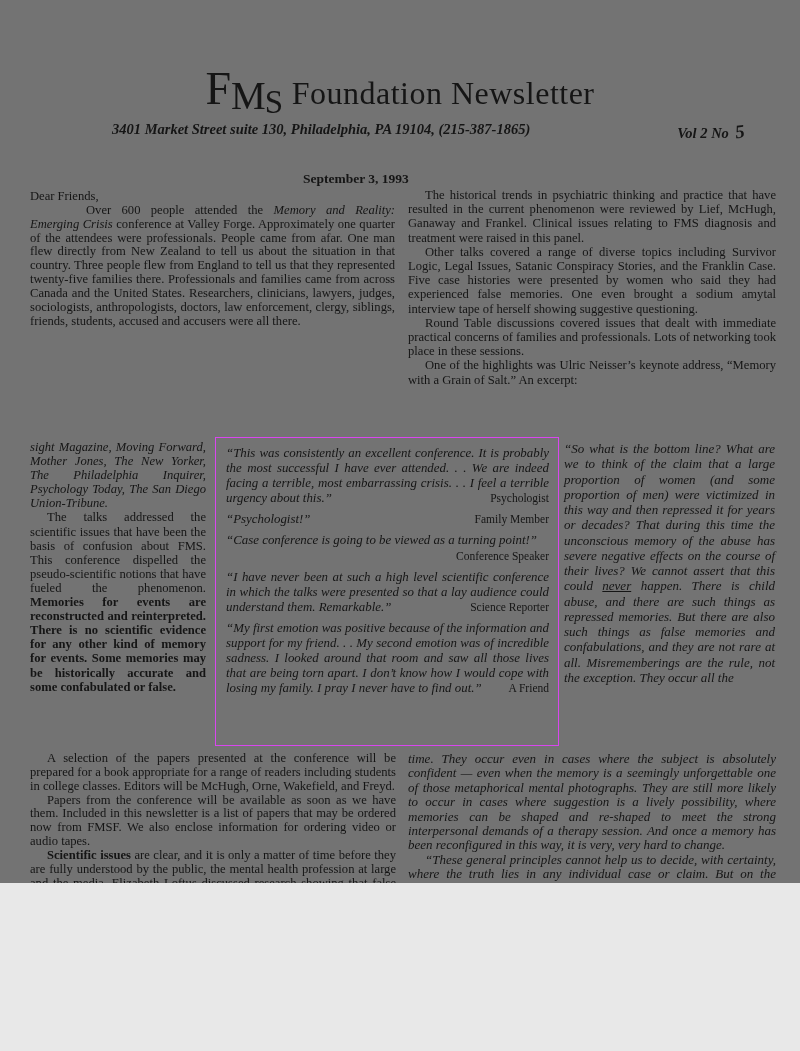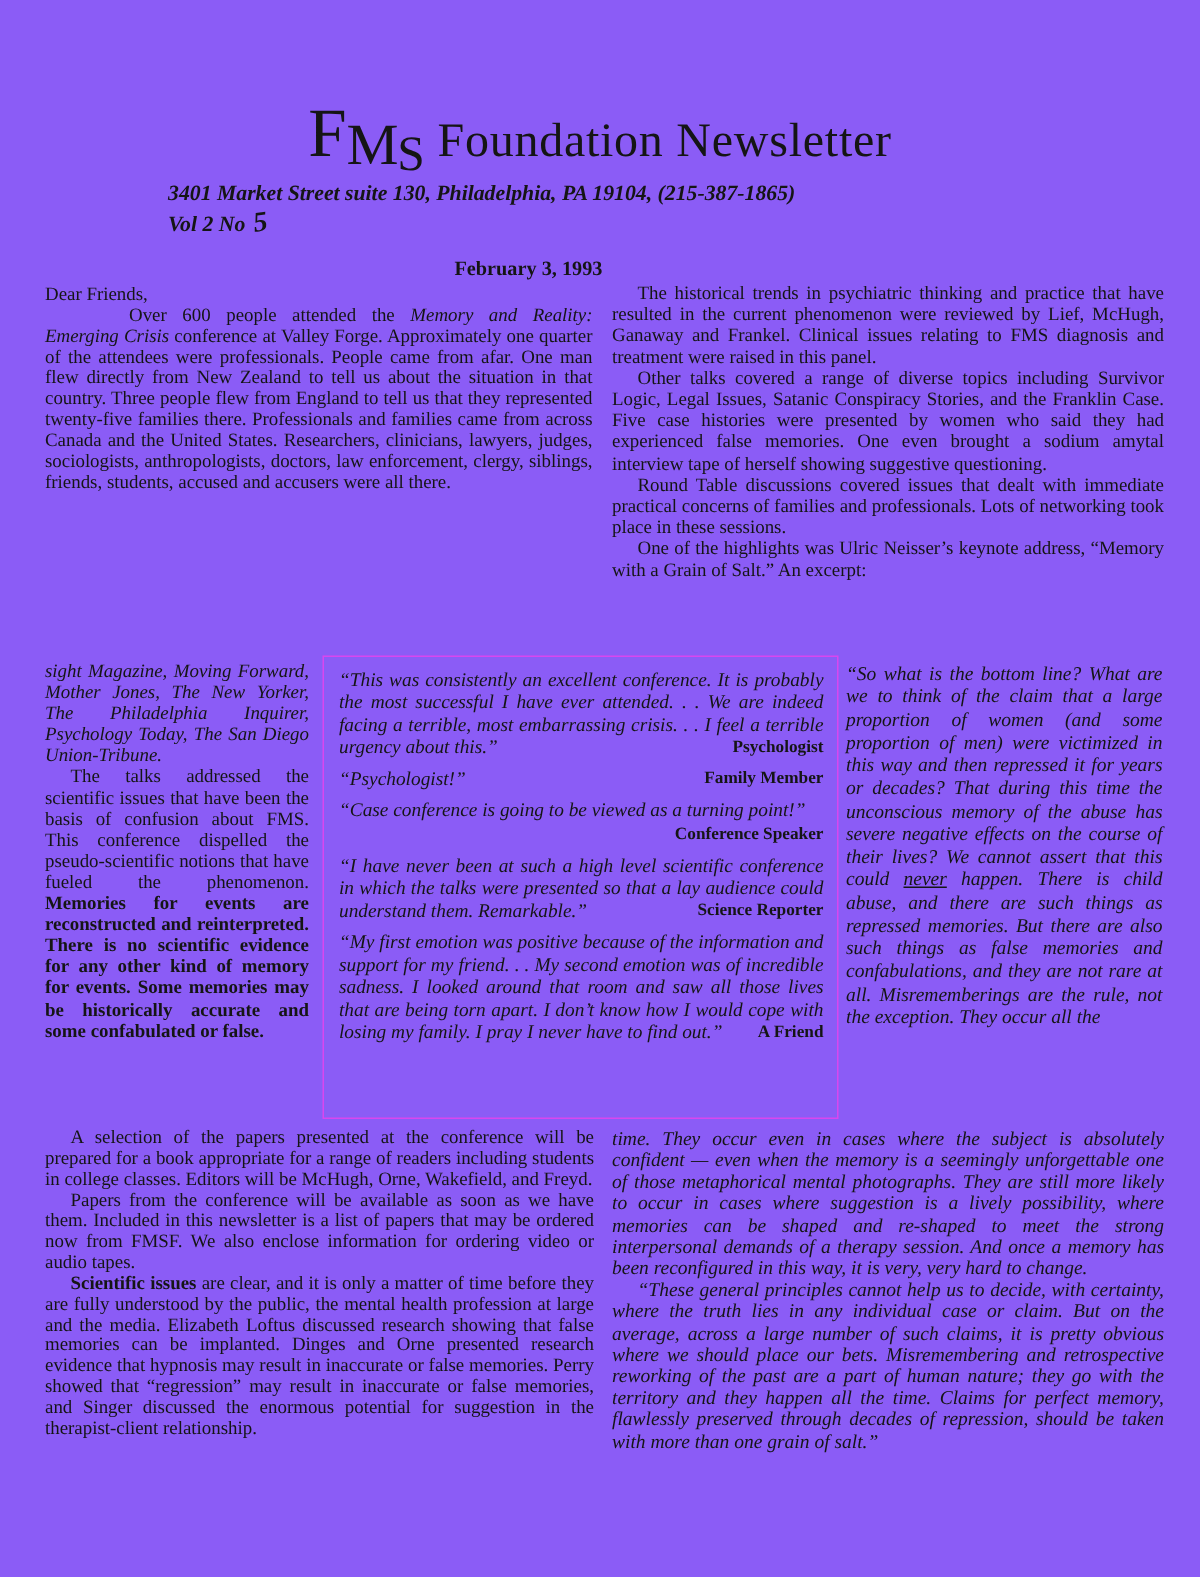--- a/index.html
+++ b/index.html
@@ -1,51 +1,51 @@
 <!DOCTYPE html>
 <html><head>
 <meta charset="utf-8">
 <style>
   html,body{margin:0;padding:0;background:#e8e8e8;}
   .page{
-    position:relative;width:800px;height:1051px;margin:0 auto;
-    background:#8b5cf6;overflow:hidden;
+    position:relative;width:800px;height:883px;margin:0 auto;
+    background:#737373;overflow:hidden;
     font-family:"Liberation Serif","DejaVu Serif",serif;color:#151515;
   }
   .abs{position:absolute;}
   p{margin:0;}
   
   .masthead{top:66px;left:0;width:800px;text-align:center;white-space:nowrap;}
   .logo-f{font-size:46px;line-height:46px;}
   .logo-m{font-size:39px;vertical-align:-5px;letter-spacing:-1px;}
   .logo-s{font-size:33px;vertical-align:-9px;}
   .mast-title{font-size:32px;letter-spacing:0.5px;}
   .address-row{top:121px;left:112px;right:56px;display:flex;justify-content:space-between;
-    font-style:italic;font-weight:bold;font-size:14.5px;flex-direction:column;}
+    font-style:italic;font-weight:bold;font-size:14.5px;}
   .vol{white-space:nowrap;}
   .vol-num{font-size:19px;font-weight:bold;display:inline-block;transform:rotate(-8deg);margin-left:2px;}
   .dateline{top:171px;left:303px;font-weight:bold;font-size:13.5px;}
   
   .col{text-align:justify;font-size:12.6px;line-height:13.85px;}
   .col-rt{line-height:14.2px;}
   .col-ln{line-height:14.1px;}
   .indent{text-indent:17px;}
   .indent-lg{text-indent:56px;}
   .seg-b{font-weight:bold;}
   .seg-i{font-style:italic;}
   .seg-u{text-decoration:underline;}
   
   .quote-box{
     border:1px solid #d946ef;box-sizing:border-box;
     padding:8px 9px 4px 10px;
     font-style:italic;font-size:12.9px;line-height:15.1px;text-align:justify;
   }
   .quote{margin-bottom:6px;}
   .quote::after{content:"";display:block;clear:both;}
-  .q-attr{float:right;font-style:normal;font-weight:bold;font-size:11.5px;margin-left:10px;}
+  .q-attr{float:right;font-style:normal;font-weight:normal;font-size:11.5px;margin-left:10px;}
   
   .excerpt{font-style:italic;font-size:13px;line-height:15.25px;text-align:justify;}
   .excerpt-bottom{font-style:italic;font-size:13px;line-height:14.4px;text-align:justify;}
   
   .watermark{
     top:753px;left:50%;transform:translateX(-50%);
     font-family:"Liberation Sans","DejaVu Sans",sans-serif;
     font-size:57px;font-weight:bold;letter-spacing:-2px;white-space:nowrap;
     color:rgba(255,255,255,0.45);
     -webkit-text-stroke:3px rgba(75,75,75,0.85);
@@ -58,21 +58,21 @@
 <div class="page">
 
   <div class="abs masthead">
     <span><span class="logo-f">F</span><span class="logo-m">M</span><span class="logo-s">S</span></span><span class="mast-title"> Foundation Newsletter</span>
   </div>
   <div class="abs address-row">
     <span>3401 Market Street  suite 130,  Philadelphia, PA 19104,  (215-387-1865)</span>
     <span class="vol"><span>Vol 2 No</span> <span class="vol-num">5</span></span>
   </div>
 
-  <div class="abs dateline">February 3, 1993</div>
+  <div class="abs dateline">September 3, 1993</div>
 
   <div class="abs col" style="top:190px;left:30px;width:365px;">
     <p>Dear Friends,</p>
     <p class="indent-lg"><span>Over 600 people attended the </span><span class="seg-i">Memory and Reality: Emerging Crisis</span><span> conference at Valley Forge. Approximately one quarter of the attendees were professionals. People came from afar. One man flew directly from New Zealand to tell us about the situation in that country. Three people flew from England to tell us that they represented twenty-five families there. Professionals and families came from across Canada and the United States. Researchers, clinicians, lawyers, judges, sociologists, anthropologists, doctors, law enforcement, clergy, siblings, friends, students, accused and accusers were all there.</span></p>
   </div>
 
   <div class="abs col col-rt" style="top:188px;left:408px;width:368px;">
     <p class="indent"><span>The historical trends in psychiatric thinking and practice that have resulted in the current phenomenon were reviewed by Lief, McHugh, Ganaway and Frankel. Clinical issues relating to FMS diagnosis and treatment were raised in this panel.</span></p>
     <p class="indent"><span>Other talks covered a range of diverse topics including Survivor Logic, Legal Issues, Satanic Conspiracy Stories, and the Franklin Case. Five case histories were presented by women who said they had experienced false memories. One even brought a sodium amytal interview tape of herself showing suggestive questioning.</span></p>
     <p class="indent"><span>Round Table discussions covered issues that dealt with immediate practical concerns of families and professionals. Lots of networking took place in these sessions.</span></p>

